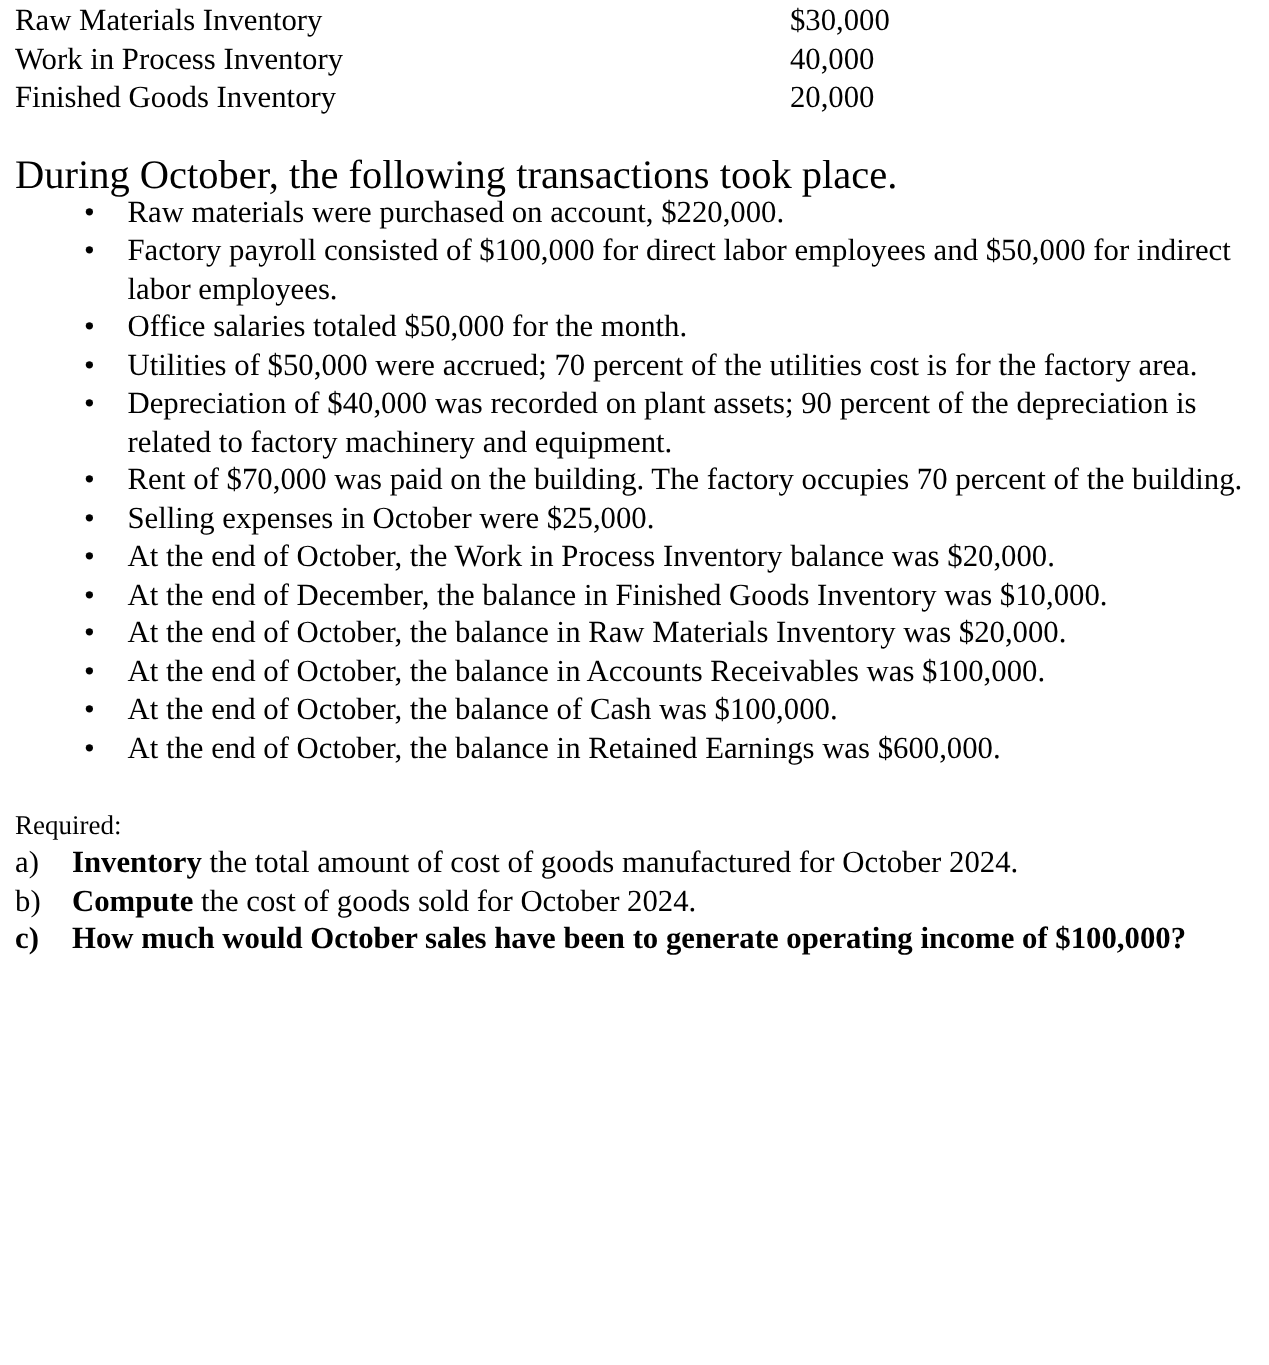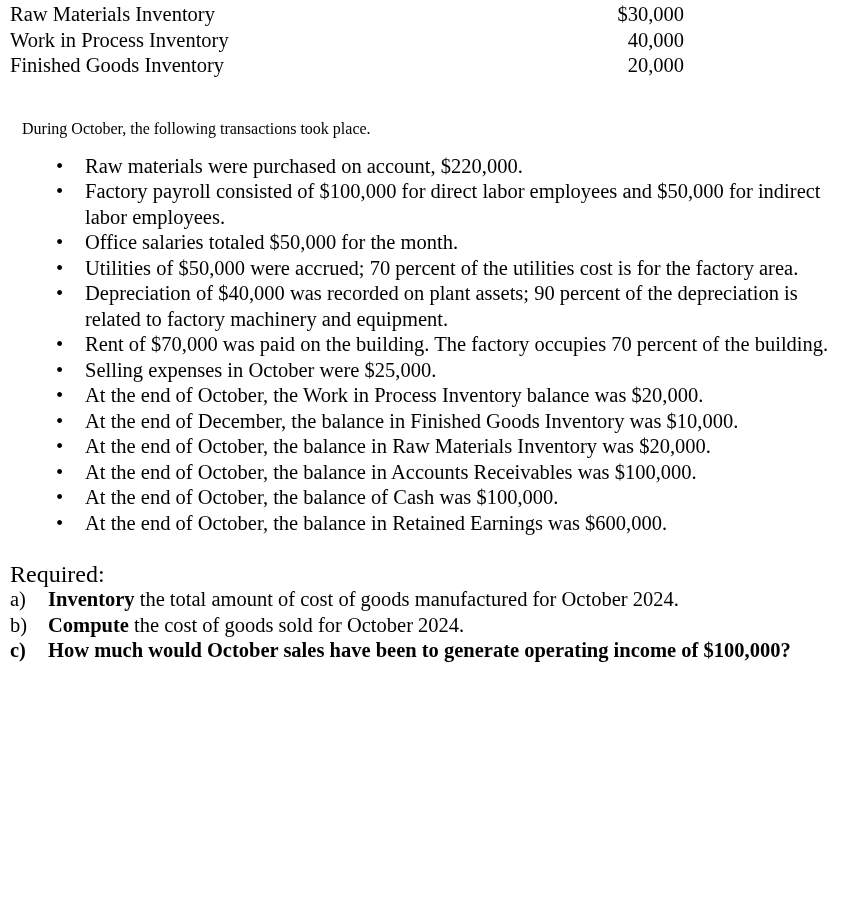--- a/index.html
+++ b/index.html
@@ -35,33 +35,32 @@
     padding: 0;
     font-size: 20.5px;
     line-height: 25.5px;
     vertical-align: baseline;
     white-space: nowrap;
   }
   .inventory-table td.acct-name {
     text-align: left;
   }
   .inventory-table td.acct-amount {
-    text-align: right;
     padding-right: 0;
     font-family: Liberation Serif, serif;
   }
 
   
   .spacer-line {
     height: 25.5px;
   }
   .para {
-    font-size: 16px;
-    line-height: 25.5px;
-    margin: 12px;
+    font-size: 27px;
+    line-height: 25.5px;
+    margin: 0;
     max-width: 812px;
   }
 
   
   ul.bullets {
     list-style: none;
     margin: 0;
     padding: 0;
   }
   ul.bullets > li {
@@ -76,21 +75,21 @@
   ul.bullets > li .bullet-glyph {
     position: absolute;
     left: 46px;
     top: 0;
     font-size: 20.5px;
     line-height: 25.5px;
   }
 
   
   .required-heading {
-    font-size: 24px;
+    font-size: 18px;
     line-height: 25.5px;
     margin: 0;
   }
   ol.lettered {
     list-style: none;
     margin: 0;
     padding: 0;
   }
   ol.lettered > li {
     position: relative;

